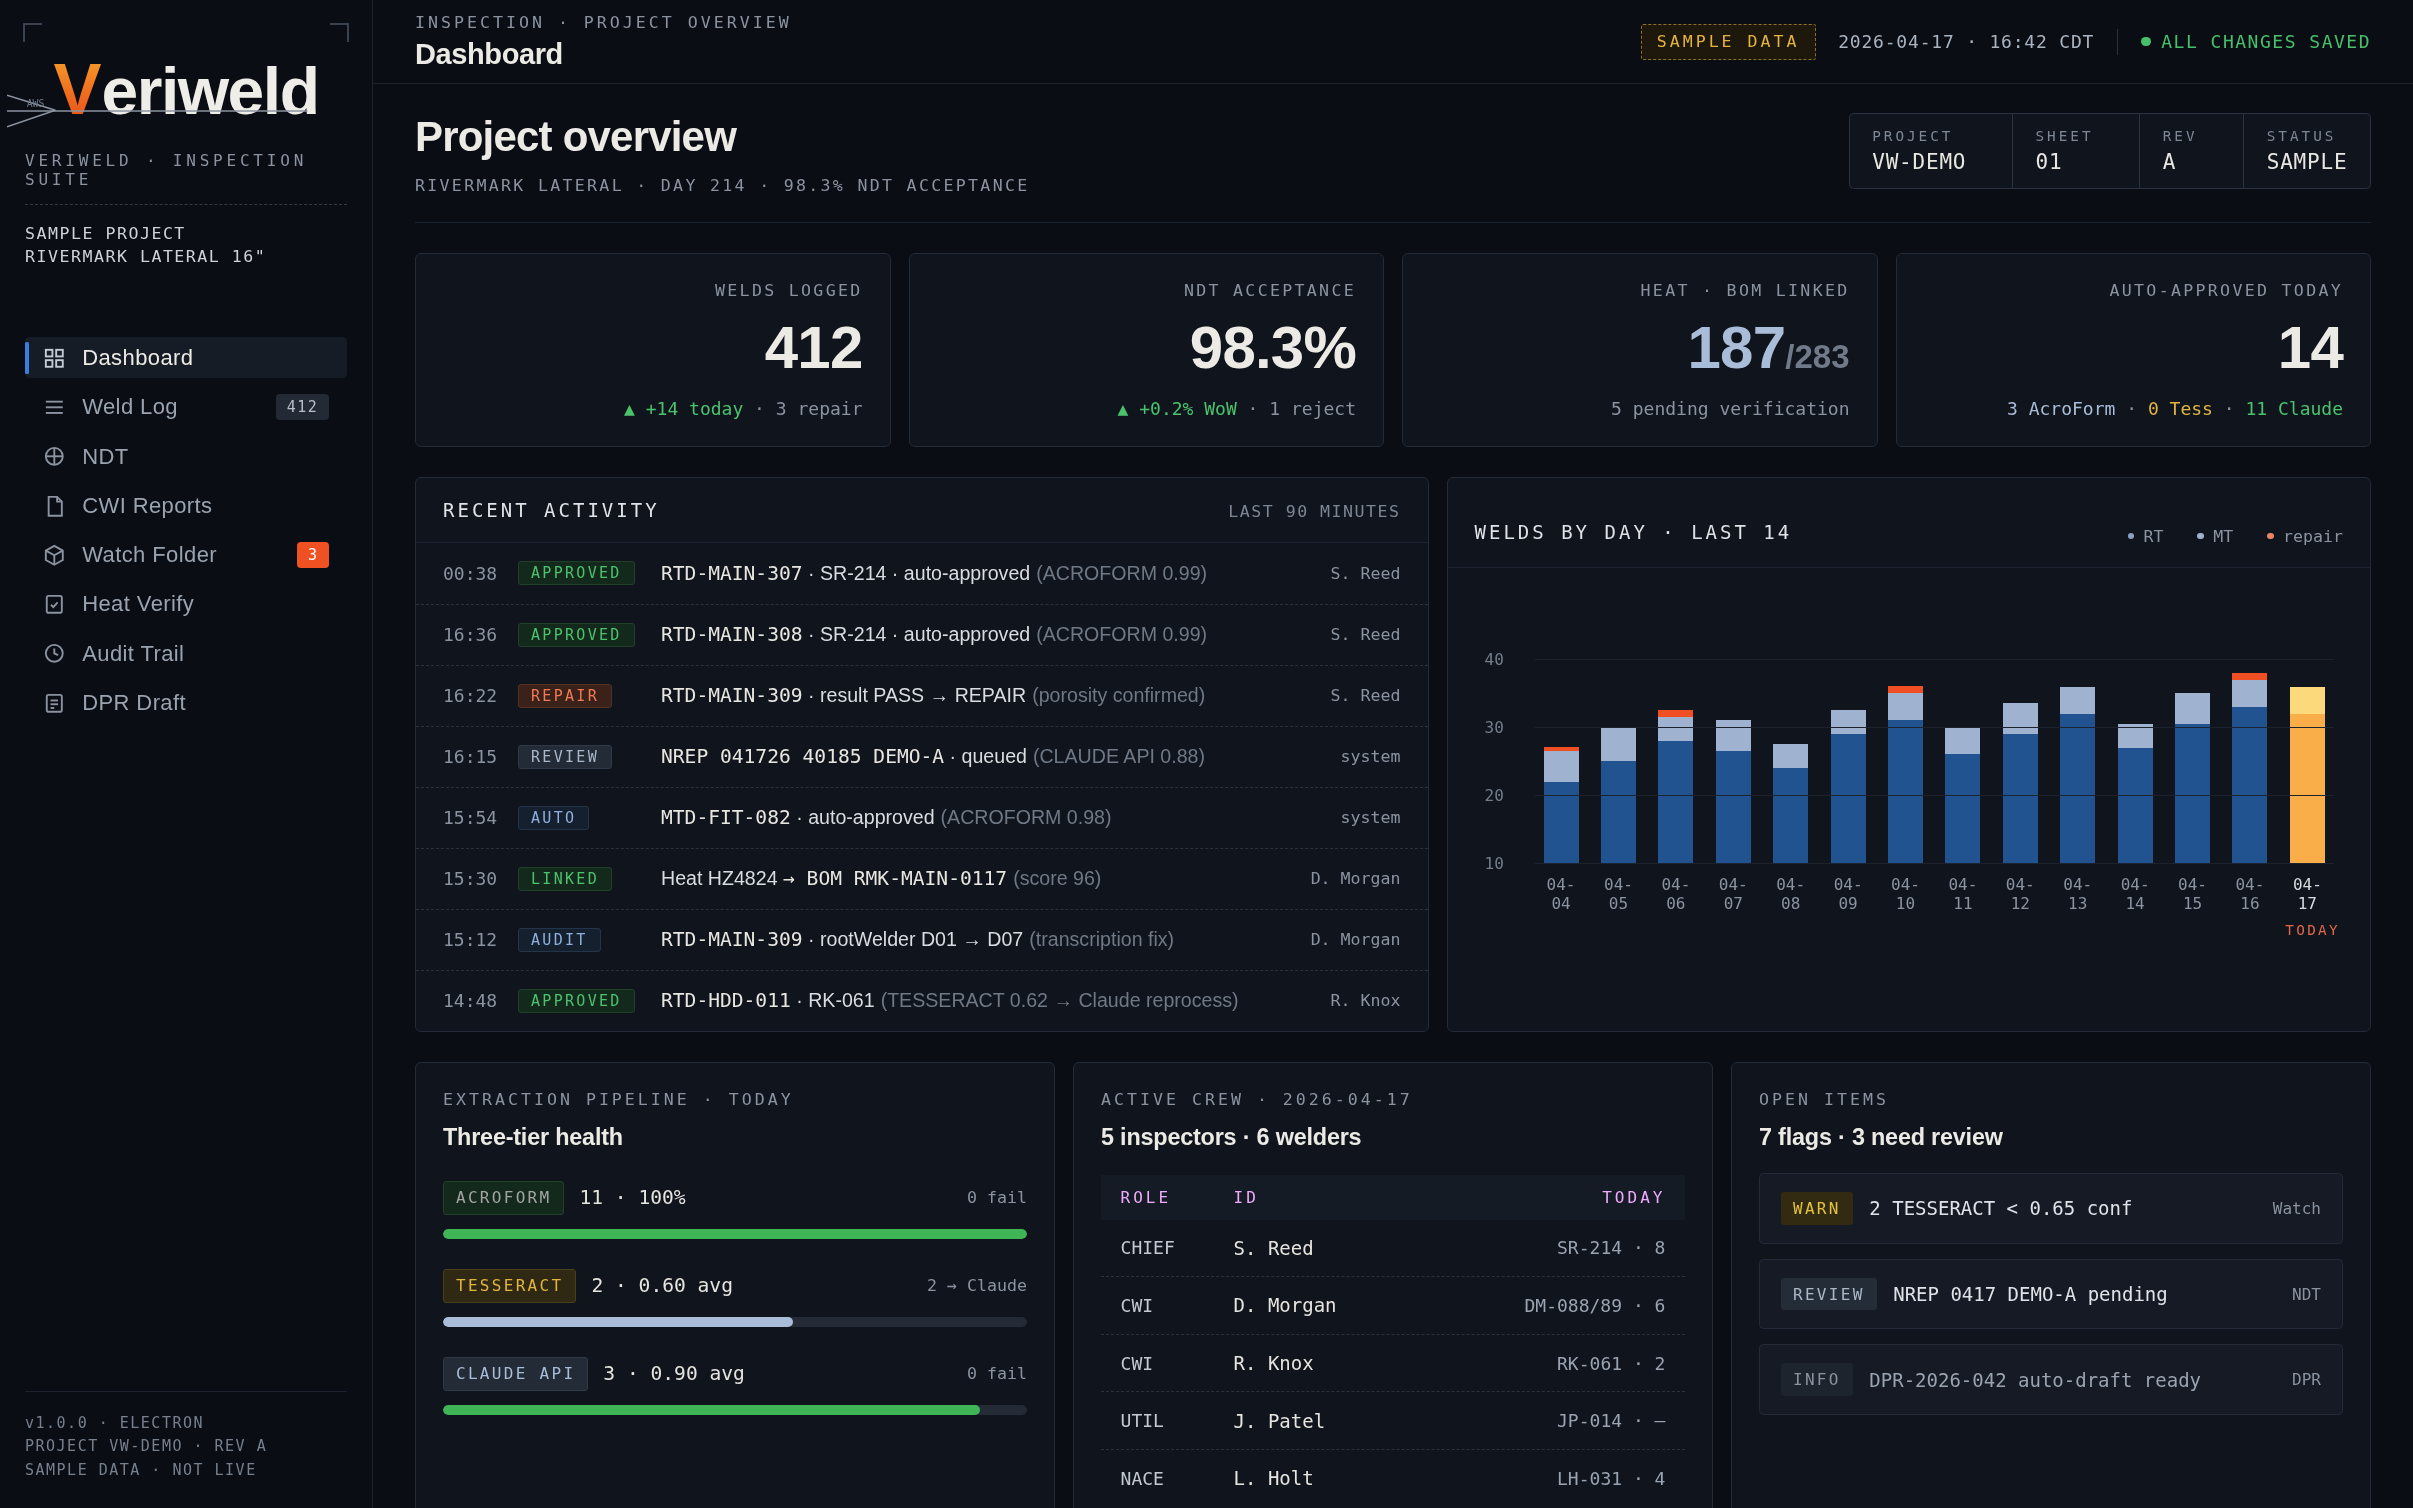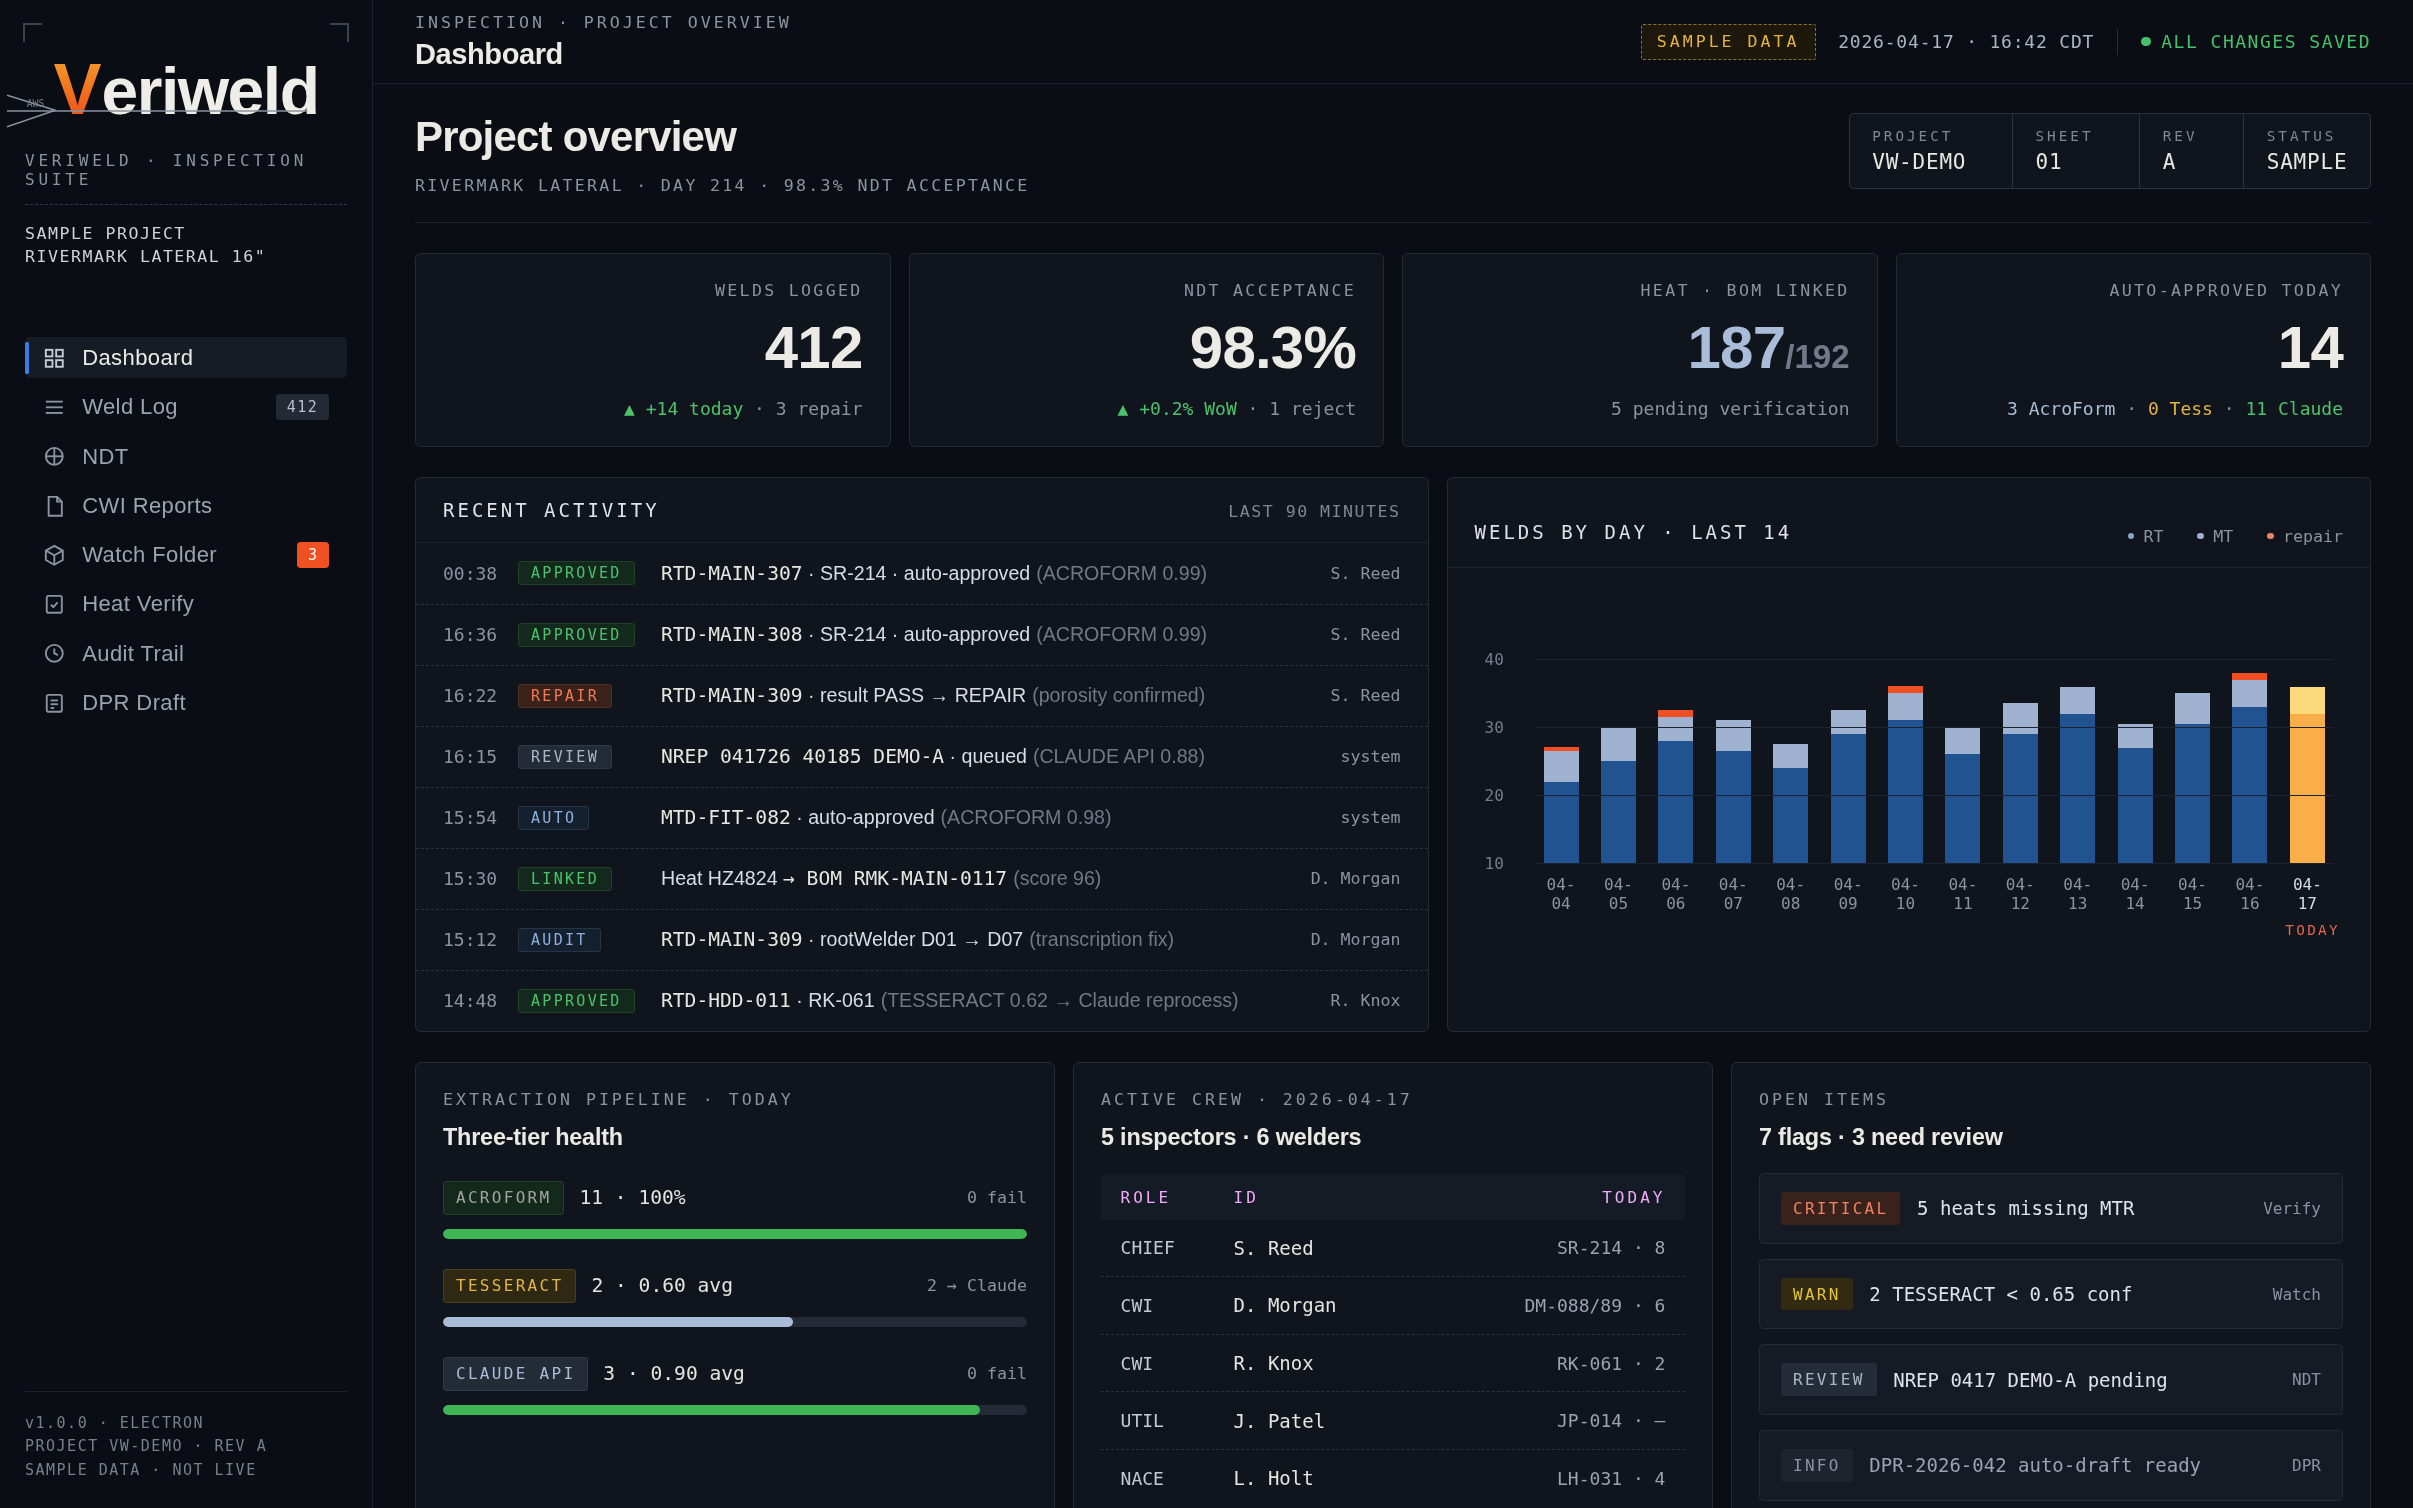--- a/index.html
+++ b/index.html
@@ -338,21 +338,21 @@
         <div class="kvalue">412</div>
         <div class="ksub mono"><span class="c-green">▲ +14 today</span><span class="c-dim"> · 3 repair</span></div>
       </div>
       <div class="kpi">
         <div class="klabel mono">NDT ACCEPTANCE</div>
         <div class="kvalue">98.3%</div>
         <div class="ksub mono"><span class="c-green">▲ +0.2% WoW</span><span class="c-dim"> · 1 reject</span></div>
       </div>
       <div class="kpi">
         <div class="klabel mono">HEAT · BOM LINKED</div>
-        <div class="kvalue"><span class="steel-big">187</span><span class="suffix">/192</span></div>
+        <div class="kvalue"><span class="steel-big">187</span><span class="suffix">/283</span></div>
         <div class="ksub mono"><span class="c-dim">5 pending verification</span></div>
       </div>
       <div class="kpi">
         <div class="klabel mono">AUTO-APPROVED TODAY</div>
         <div class="kvalue">14</div>
         <div class="ksub mono"><span class="c-steel">3 AcroForm</span><span class="c-dim"> · </span><span class="c-amber">0 Tess</span><span class="c-dim"> · </span><span class="c-green">11 Claude</span></div>
       </div>
     </div>
 
     <div class="mid-row">
@@ -661,25 +661,20 @@
               <span class="crew-today mono">LH-031 · 4</span>
           </div>
         </div>
       </section>
 
       <section class="bpanel">
         <div class="beyebrow mono">OPEN ITEMS</div>
         <div class="btitle">7 flags · 3 need review</div>
         <div class="open-list">
           <div class="open-card">
-            <span class="o-badge ob-critical mono">CRITICAL</span>
-            <span class="o-text mono">5 heats missing MTR</span>
-            <span class="o-action mono">Verify</span>
-          </div>
-          <div class="open-card">
             <span class="o-badge ob-warn mono">WARN</span>
             <span class="o-text mono">2 TESSERACT &lt; 0.65 conf</span>
             <span class="o-action mono">Watch</span>
           </div>
           <div class="open-card">
             <span class="o-badge ob-review mono">REVIEW</span>
             <span class="o-text mono">NREP 0417 DEMO-A pending</span>
             <span class="o-action mono">NDT</span>
           </div>
           <div class="open-card">

